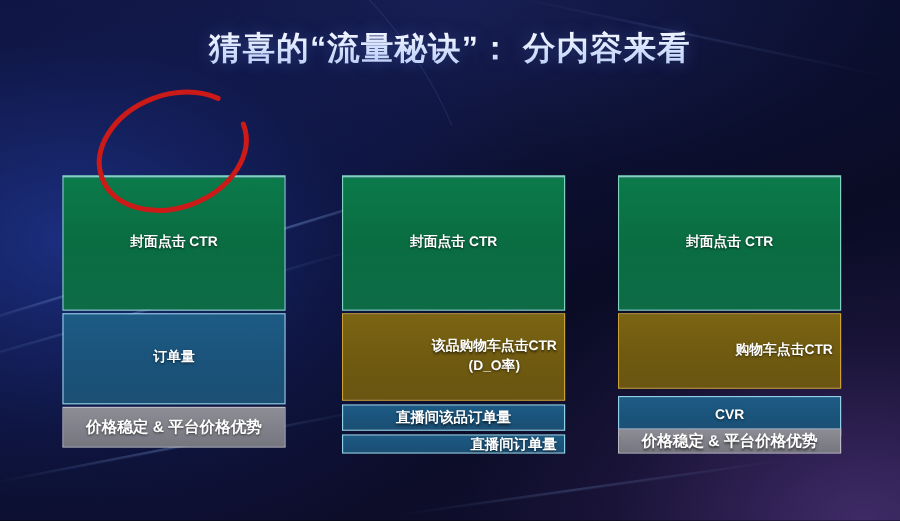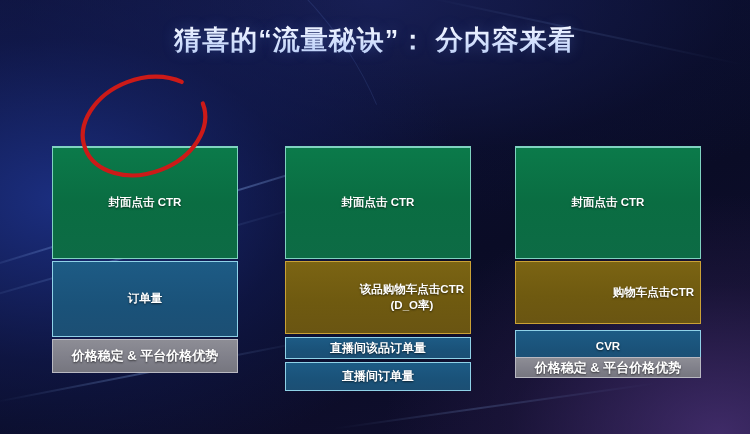--- a/index.html
+++ b/index.html
@@ -152,21 +152,21 @@
 
   <div class="band green" style="top: 146px; height: 113px;">
         <div class="lbl">封面点击 CTR</div>
       </div>
       <div class="band olive" style="top: 261px; height: 73px;">
         <div class="lbl">该品购物车点击CTR<br>(D_O率)</div>
       </div>
       <div class="band blue thin" style="top: 337px; height: 22px; text-align: center;">
         <div class="lbl">直播间该品订单量</div>
       </div>
-      <div class="band blue thin" style="top: 362px; height: 29px;">
+      <div class="band blue thin" style="top: 362px; height: 16px; justify-content: flex-end;">
         <div class="lbl">直播间订单量</div>
       </div>
     </div>
   <div class="column" id="col-2">
 
   <div class="band green" style="top: 146px; height: 113px;">
         <div class="lbl">封面点击 CTR</div>
       </div>
       <div class="band olive" style="top: 261px; height: 63px; padding-left: 28px;">
         <div class="lbl">购物车点击CTR</div>

